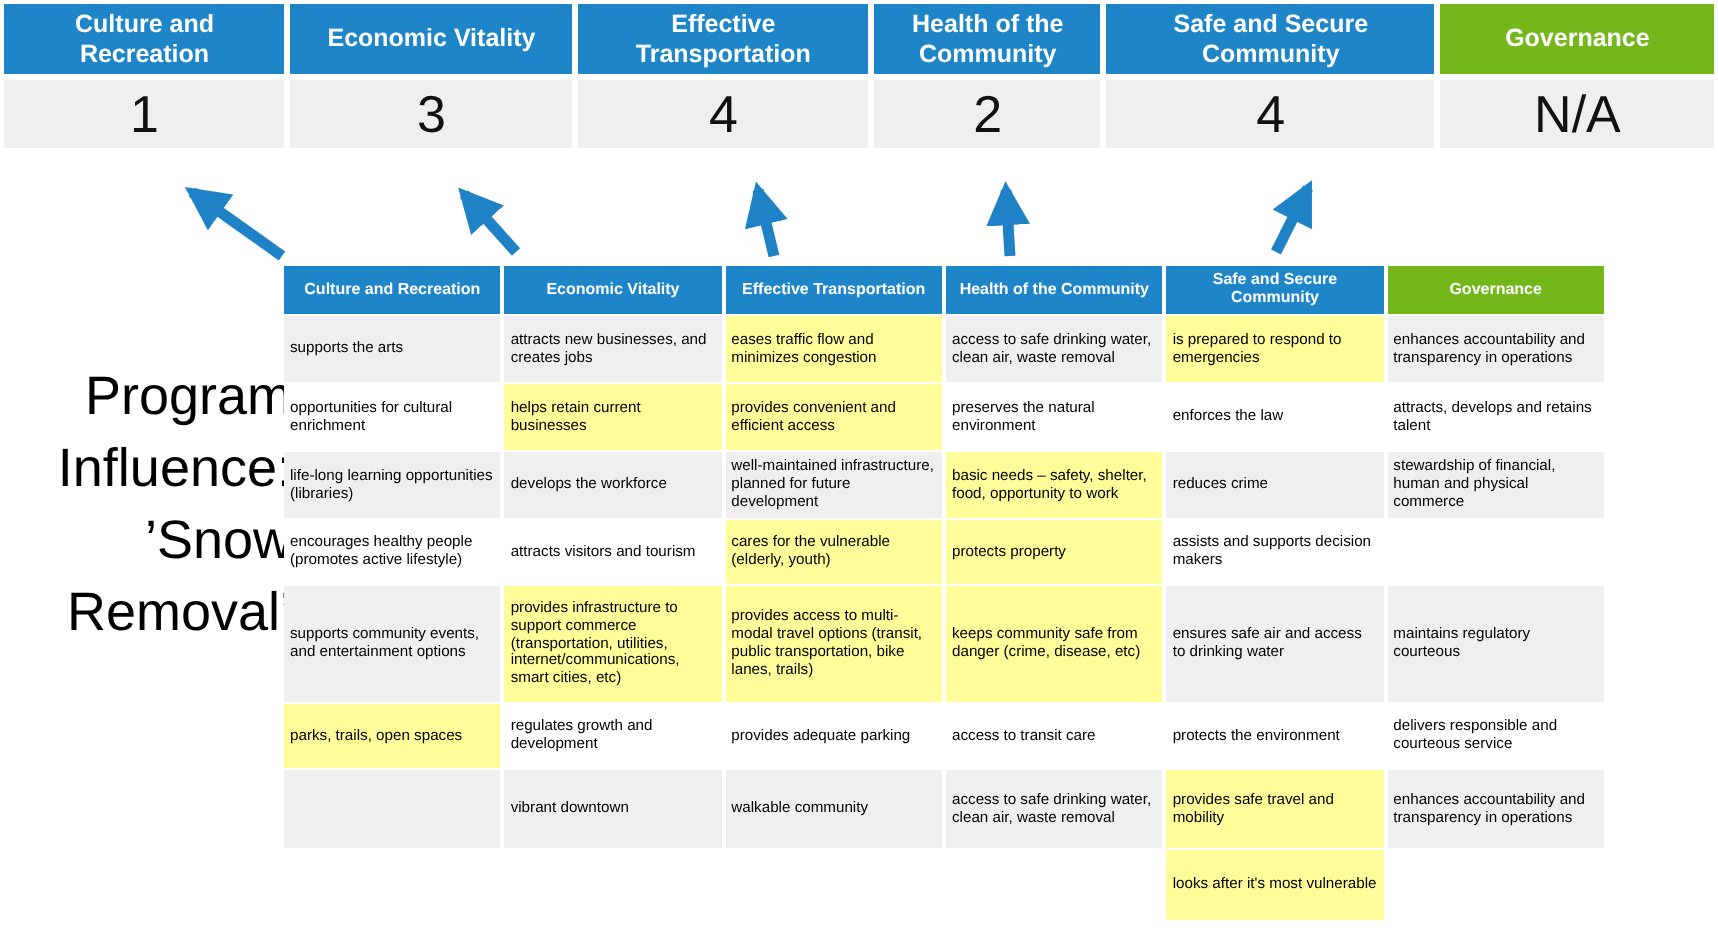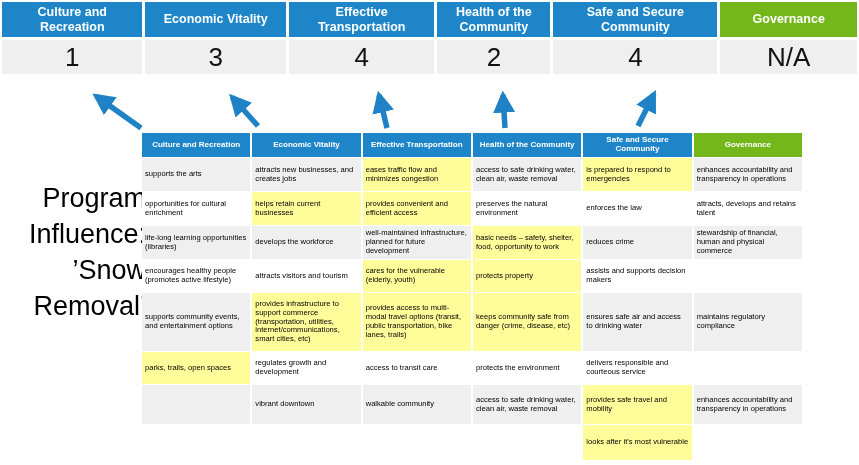--- a/index.html
+++ b/index.html
@@ -125,26 +125,27 @@
       <div class="c hl">protects property</div>
       <div class="c">assists and supports decision makers</div>
     </div>
 
     <div class="m-row h58 alt">
       <div class="c">supports community events, and entertainment options</div>
       <div class="c hl">provides infrastructure to support commerce (transportation, utilities, internet/communications, smart cities, etc)</div>
       <div class="c hl">provides access to multi-modal travel options (transit, public transportation, bike lanes, trails)</div>
       <div class="c hl">keeps community safe from danger (crime, disease, etc)</div>
       <div class="c">ensures safe air and access to drinking water</div>
-      <div class="c">maintains regulatory compliance</div>
+      <div class="c">maintains regulatory courteous</div>
     </div>
 
     <div class="m-row h32">
       <div class="c hl">parks, trails, open spaces</div>
       <div class="c">regulates growth and development</div>
+      <div class="c">provides adequate parking</div>
       <div class="c">access to transit care</div>
       <div class="c">protects the environment</div>
       <div class="c">delivers responsible and courteous service</div>
     </div>
 
     <div class="m-row h39 alt">
       <div class="c"></div>
       <div class="c">vibrant downtown</div>
       <div class="c">walkable community</div>
       <div class="c">access to safe drinking water, clean air, waste removal</div>

